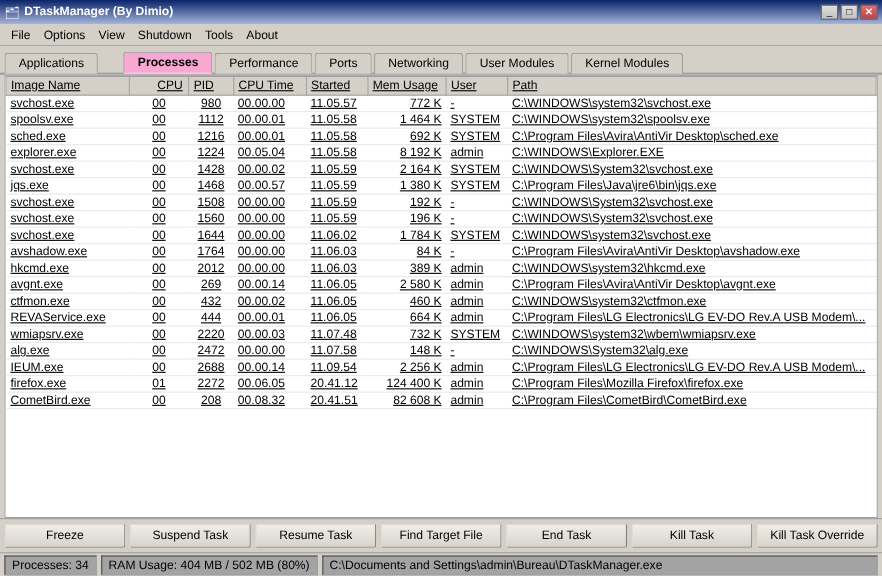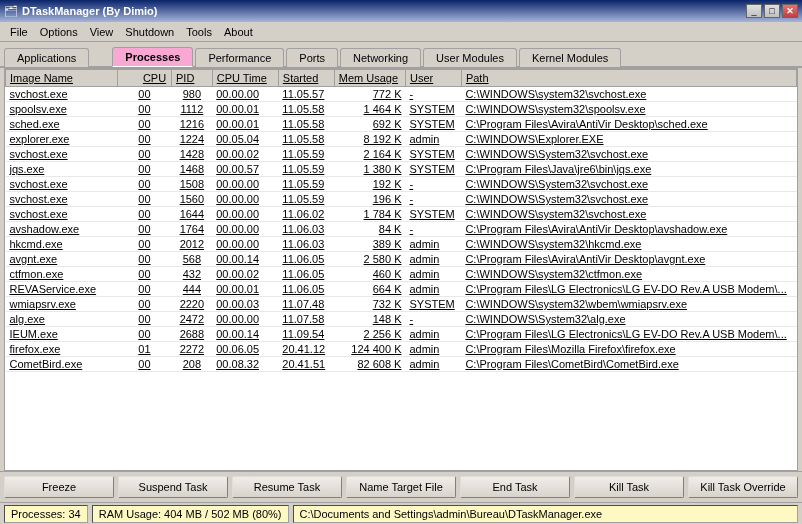--- a/index.html
+++ b/index.html
@@ -176,21 +176,21 @@
       display: flex;
       background: #d4d0c8;
       border-top: 1px solid #a0a0a0;
       height: 22px;
       align-items: center;
       padding: 0 4px;
       gap: 4px;
     }
     .status-cell {
       border: 1px inset #a0a0a0;
-      background: #fef9c3;
+      background: #a3a3a3;
       padding: 2px 6px;
       font-size: 11px;
       height: 18px;
       display: flex;
       align-items: center;
     }
     .status-cell-wide {
       flex: 1;
     }
 
@@ -356,21 +356,21 @@
               <td style="text-align: center;">2012</td>
               <td>00.00.00</td>
               <td>11.06.03</td>
               <td style="text-align: right;">389 K</td>
               <td>admin</td>
               <td>C:\WINDOWS\system32\hkcmd.exe</td>
             </tr>
             <tr>
               <td>avgnt.exe</td>
               <td style="text-align: center;">00</td>
-              <td style="text-align: center;">568</td>
+              <td style="text-align: center;">269</td>
               <td>00.00.14</td>
               <td>11.06.05</td>
               <td style="text-align: right;">2 580 K</td>
               <td>admin</td>
               <td>C:\Program Files\Avira\AntiVir Desktop\avgnt.exe</td>
             </tr>
             <tr>
               <td>ctfmon.exe</td>
               <td style="text-align: center;">00</td>
               <td style="text-align: center;">432</td>
@@ -442,21 +442,21 @@
             </tr>
           </tbody>
       </table>
     </div>
   </div>
 
   <div class="bottom-buttons">
     <button class="action-btn">Freeze</button>
     <button class="action-btn">Suspend Task</button>
     <button class="action-btn">Resume Task</button>
-    <button class="action-btn">Name Target File</button>
+    <button class="action-btn">Find Target File</button>
     <button class="action-btn">End Task</button>
     <button class="action-btn">Kill Task</button>
     <button class="action-btn">Kill Task Override</button>
   </div>
 
   <div class="status-bar">
     <div class="status-cell">Processes: 34</div>
     <div class="status-cell">RAM Usage: 404 MB / 502 MB (80%)</div>
     <div class="status-cell status-cell-wide">C:\Documents and Settings\admin\Bureau\DTaskManager.exe</div>
   </div>

